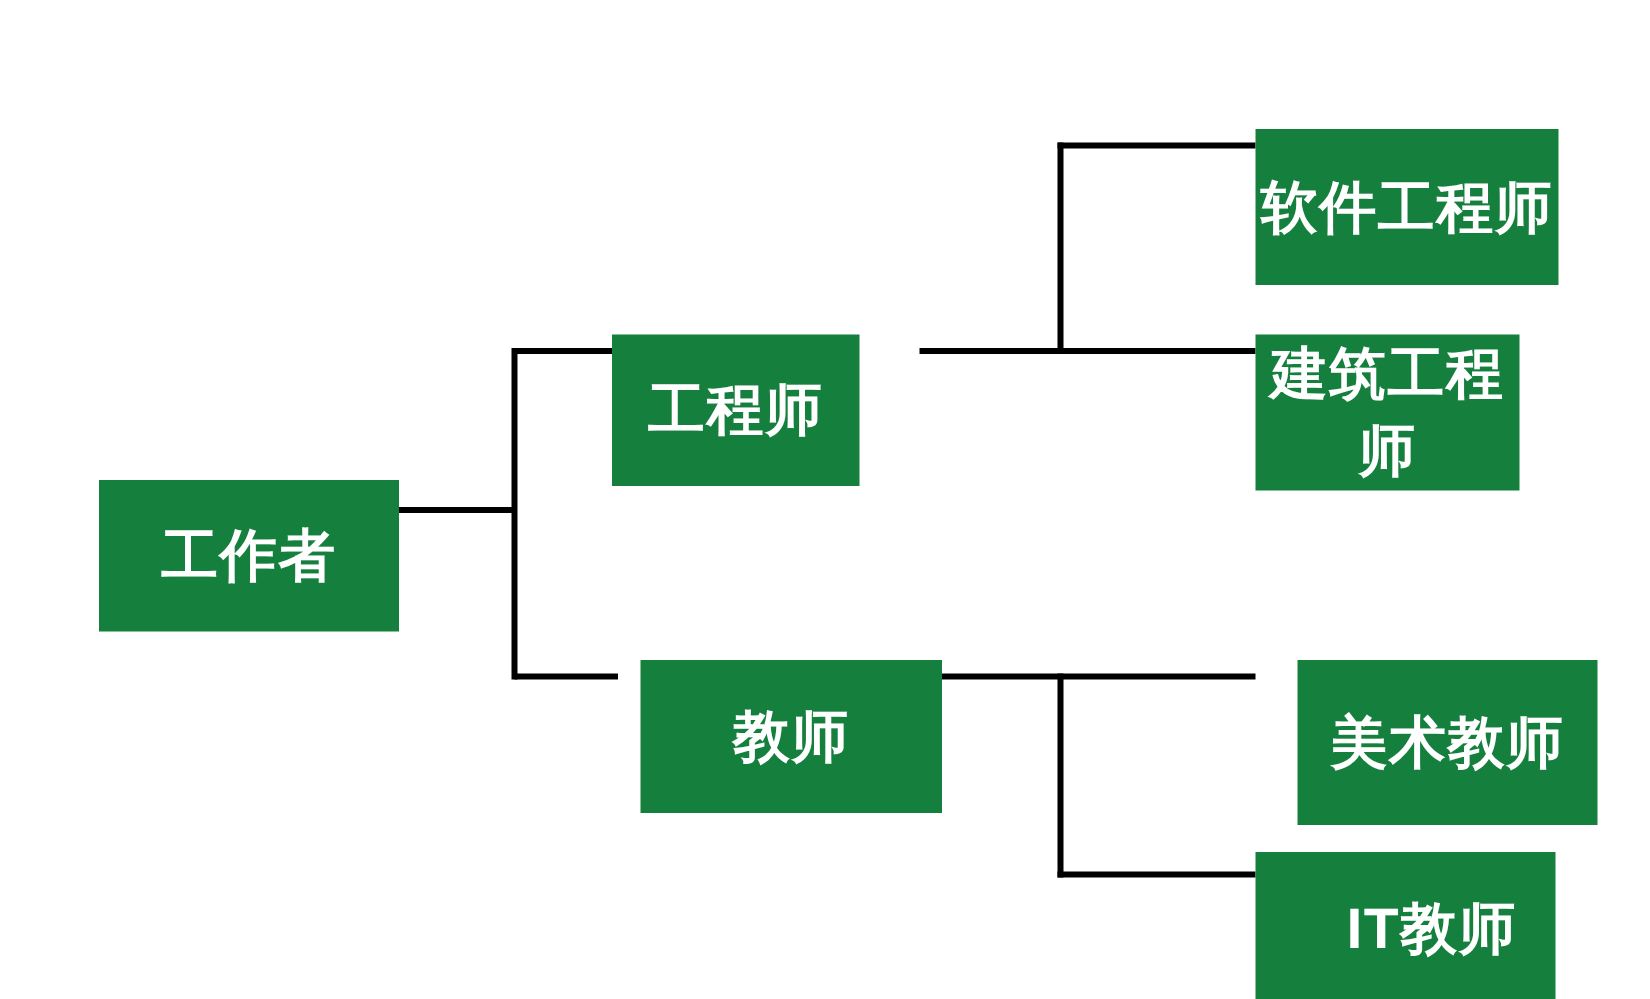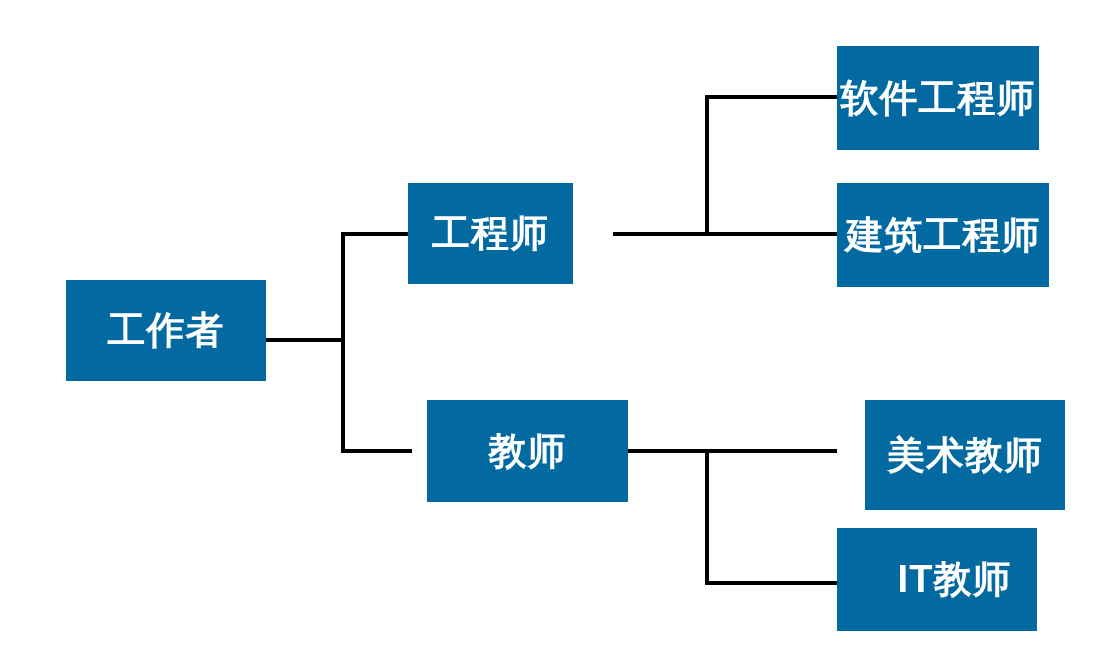--- a/index.html
+++ b/index.html
@@ -10,43 +10,44 @@
   .canvas {
     position: relative;
     width: 1100px;
     height: 666px;
     background: #ffffff;
     overflow: hidden;
     font-family: "Liberation Sans", "DejaVu Sans", sans-serif;
   }
   .node {
     position: absolute;
-    background: #0369a1;
+    background: #15803d;
     color: #ffffff;
     display: flex;
     align-items: center;
     justify-content: center;
     font-size: 38px;
     font-weight: 700;
     letter-spacing: 1px;
     box-sizing: border-box;
     text-align: center;
     user-select: none;
+    margin-top: 40px;
   }
   .edge {
     position: absolute;
     background: #000000;
   }
 
   
   .n-worker               { left: 66px;  top: 280px; width: 200px; height: 101px; }
   .n-engineer             { left: 408px; top: 183px; width: 165px; height: 101px; }
   .n-teacher              { left: 427px; top: 400px; width: 201px; height: 102px; }
   .n-software-engineer    { left: 837px; top: 46px;  width: 202px; height: 104px; }
-  .n-construction-engineer{ left: 837px; top: 183px; width: 212px; height: 104px; }
+  .n-construction-engineer{ left: 837px; top: 183px; width: 176px; height: 104px; }
   .n-art-teacher          { left: 865px; top: 400px; width: 200px; height: 110px; }
   .n-it-teacher           { left: 837px; top: 528px; width: 200px; height: 103px; padding-left: 35px; }
 
   
   .e-worker-out        { left: 266px; top: 338px; width: 77px;  height: 4px; }
   .e-level1-vertical   { left: 341px; top: 232px; width: 4px;   height: 221px; }
   .e-to-engineer       { left: 343px; top: 232px; width: 69px;  height: 4px; }
   .e-to-teacher        { left: 343px; top: 449px; width: 69px;  height: 4px; }
   .e-engineer-across   { left: 613px; top: 232px; width: 224px; height: 4px; }
   .e-engineer-vertical { left: 705px; top: 95px;  width: 4px;   height: 141px; }

